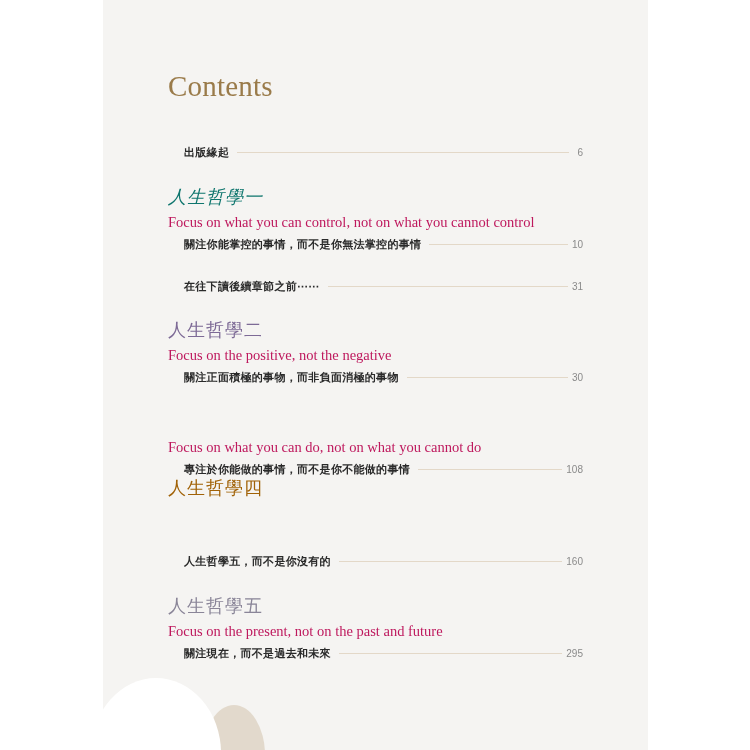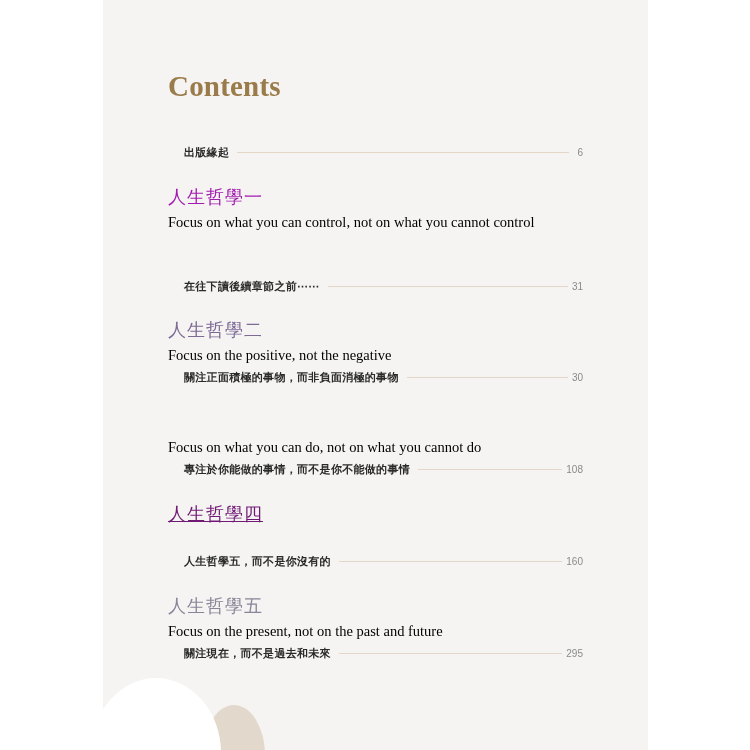--- a/index.html
+++ b/index.html
@@ -15,21 +15,21 @@
       position: absolute; left: 100px; top: 705px; width: 62px; height: 100px;
       background: #e2d9cc; border-radius: 50%;
     }
     .deco-white {
       position: absolute; left: -12px; top: 678px; width: 130px; height: 150px;
       background: #ffffff; border-radius: 50%;
     }
     .title {
       position: absolute; left: 65px; top: 70px; margin: 0;
       font-family: "Liberation Serif", "DejaVu Serif", serif;
-      font-weight: bold; font-size: 29px; color: #9a7b4a; letter-spacing: 0.2px;
+      font-weight: normal; font-size: 29px; color: #9a7b4a; letter-spacing: 0.2px;
     }
     .toc-line {
       position: absolute; left: 65px; width: 415px; height: 16px;
       display: flex; align-items: center;
     }
     .toc-line .text {
       font-family: "DejaVu Serif", serif; font-size: 11px; color: #2a2a2a;
       white-space: nowrap; font-weight: bold; letter-spacing: 0.3px; margin-left: 16px;
     }
     .toc-line .leader {
@@ -38,40 +38,45 @@
     .toc-line .page-num {
       font-family: "Liberation Sans", sans-serif; font-size: 10px; color: #8a8a8a;
       min-width: 10px; text-align: right;
     }
     .section-heading {
       position: absolute; left: 65px; margin: 0;
       font-family: "DejaVu Sans", sans-serif; font-weight: normal; font-size: 18px; letter-spacing: 1px;
     }
     .section-en {
       position: absolute; left: 65px; margin: 0;
-      font-family: "Liberation Serif", serif; font-size: 14.5px; color: #000000; white-space: nowrap; text-align: center;
+      font-family: "Liberation Serif", serif; font-size: 14.5px; color: #be185d; white-space: nowrap; text-align: center;
     }
   </style>
 </head>
 <body>
 
 <div class="page">
   <div class="deco-beige"></div>
   <div class="deco-white"></div>
 
   <h1 class="title">Contents</h1>
 
   <div class="toc-line" style="top:144px;">
     <span class="text">出版緣起</span>
     <span class="leader"></span>
     <span class="page-num">6</span>
   </div>
 
-  <h2 class="section-heading" style="top:185px; color:#a21caf;">人生哲學一</h2>
+  <h2 class="section-heading" style="top:185px; color:#0f766e;font-style:italic;">人生哲學一</h2>
   <p class="section-en" style="top:214px;">Focus on what you can control, not on what you cannot control</p>
+  <div class="toc-line" style="top:236px;">
+    <span class="text">關注你能掌控的事情，而不是你無法掌控的事情</span>
+    <span class="leader"></span>
+    <span class="page-num">10</span>
+  </div>
 
   <div class="toc-line" style="top:278px;">
     <span class="text">在往下讀後續章節之前⋯⋯</span>
     <span class="leader"></span>
     <span class="page-num">31</span>
   </div>
 
   <h2 class="section-heading" style="top:318px; color:#7d6a96;font-family:Liberation Serif, serif;">人生哲學二</h2>
   <p class="section-en" style="top:347px;">Focus on the positive, not the negative</p>
   <div class="toc-line" style="top:369px;">
@@ -80,21 +85,21 @@
     <span class="page-num">30</span>
   </div>
 
   <p class="section-en" style="top:439px;">Focus on what you can do, not on what you cannot do</p>
   <div class="toc-line" style="top:461px;">
     <span class="text">專注於你能做的事情，而不是你不能做的事情</span>
     <span class="leader"></span>
     <span class="page-num">108</span>
   </div>
 
-  <h2 class="section-heading" style="top:502px; color:#701a75;text-decoration:underline;">人生哲學四</h2>
+  <h2 class="section-heading" style="top:476px; color:#a16207;">人生哲學四</h2>
   <div class="toc-line" style="top:553px;">
     <span class="text">人生哲學五，而不是你沒有的</span>
     <span class="leader"></span>
     <span class="page-num">160</span>
   </div>
 
   <h2 class="section-heading" style="top:594px; color:#8a8598;">人生哲學五</h2>
   <p class="section-en" style="top:623px;">Focus on the present, not on the past and future</p>
   <div class="toc-line" style="top:645px;">
     <span class="text">關注現在，而不是過去和未來</span>

